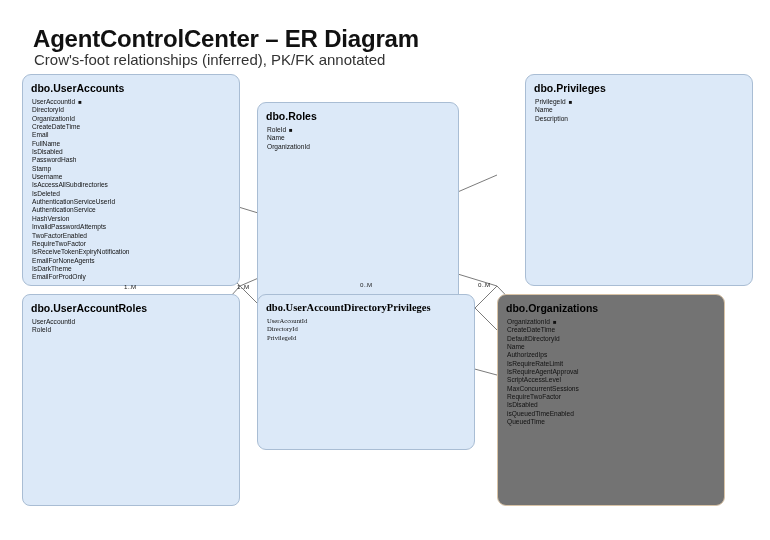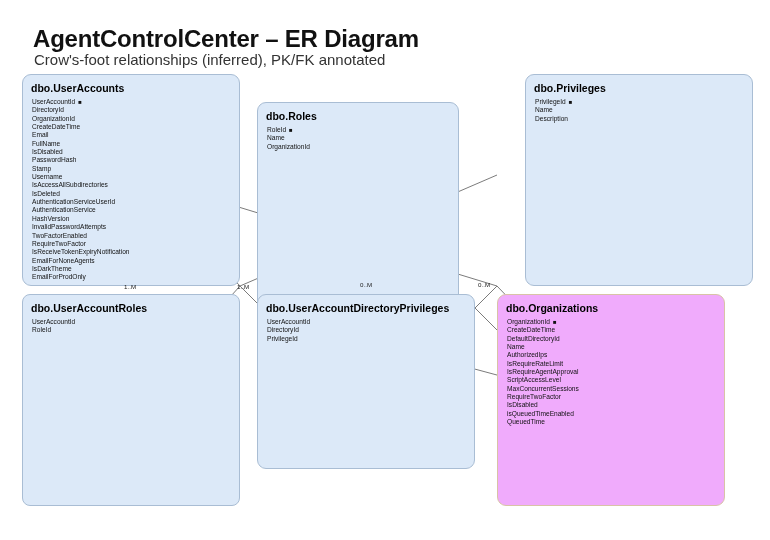--- a/index.html
+++ b/index.html
@@ -26,21 +26,21 @@
   svg.edges line{stroke:#7b7b7b;stroke-width:1;}
 
   .entity{
     position:absolute;
     border:1px solid #9fb6cd;
     border-radius:9px;
     box-sizing:border-box;
     overflow:hidden;
   }
   .entity.blue{background:#dce9f8;border-color:#a9bdd4;}
-  .entity.orange{background:#f0abfc;border-color:#d8c3a6;}
+  .entity.orange{background:#737373;border-color:#d8c3a6;}
 
   .entity-title{
     font-size:10.5px;font-weight:bold;color:#000000;
     margin:7px 0 4px 8px;white-space:nowrap;
   }
   .field-list{margin:0;padding:0;list-style:none;}
   .field{
     font-size:6.6px;color:#111111;
     margin-left:9px;line-height:8.35px;
     white-space:nowrap;
@@ -119,21 +119,21 @@
           <li class="field"><span>Description</span></li>
         </ul>
       </div>
       <div class="entity blue" style="left: 22px; top: 294px; width: 218px; height: 212px; border-radius: 8px;">
         <div class="entity-title">dbo.UserAccountRoles</div>
         <ul class="field-list">
           <li class="field"><span>UserAccountId</span></li>
           <li class="field"><span>RoleId</span></li>
         </ul>
       </div>
-      <div class="entity blue" style="left: 257px; top: 294px; width: 218px; height: 175px;">
+      <div class="entity blue" style="left: 257px; top: 294px; width: 218px; height: 156px; font-family: Liberation Serif, serif;">
         <div class="entity-title">dbo.UserAccountDirectoryPrivileges</div>
         <ul class="field-list">
           <li class="field"><span>UserAccountId</span></li>
           <li class="field"><span>DirectoryId</span></li>
           <li class="field"><span>PrivilegeId</span></li>
         </ul>
       </div>
       <div class="entity orange" style="left: 497px; top: 294px; width: 228px; height: 212px;">
         <div class="entity-title">dbo.Organizations</div>
         <ul class="field-list">

